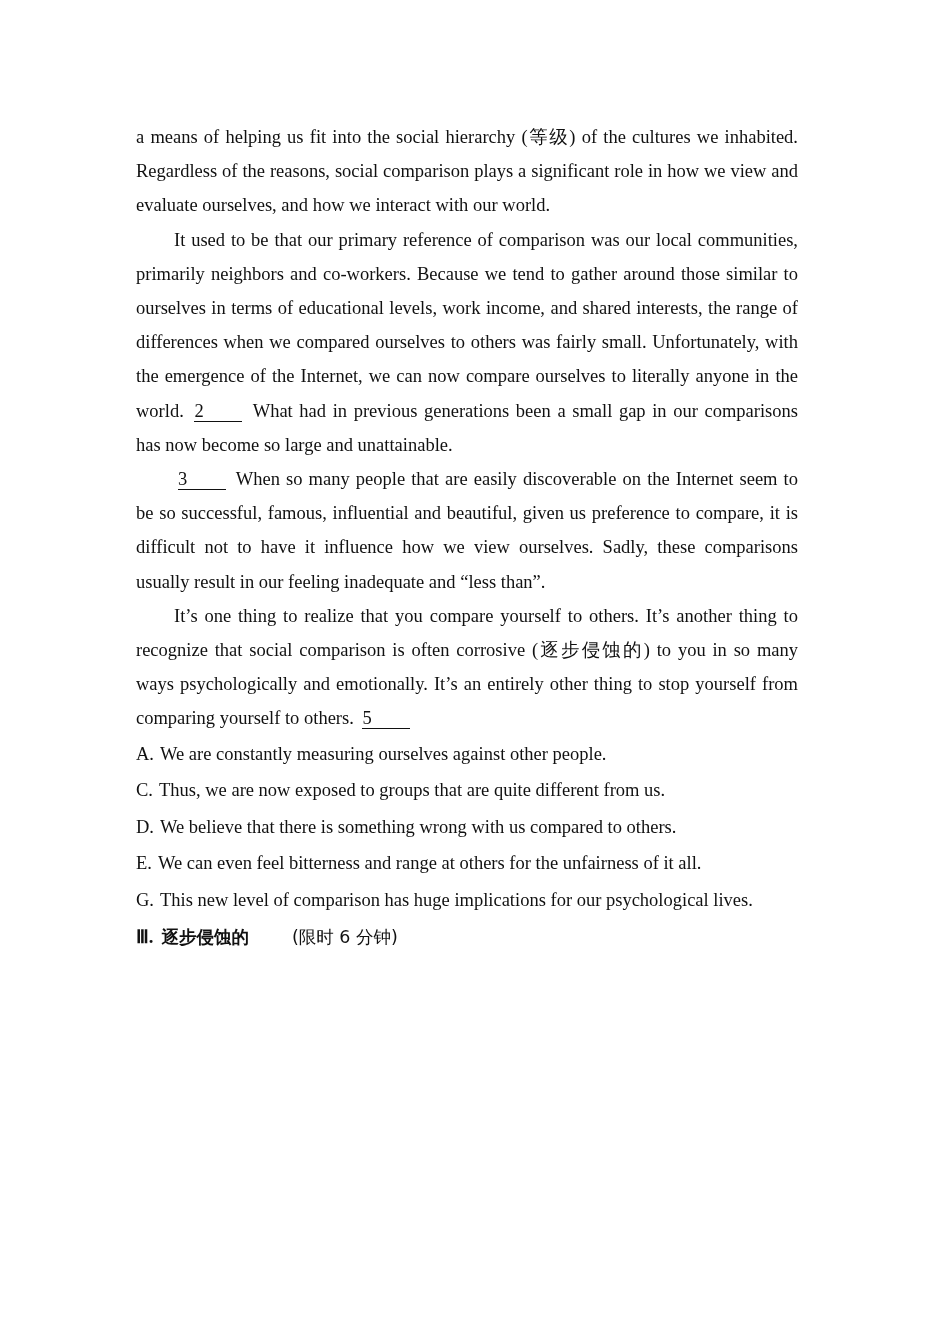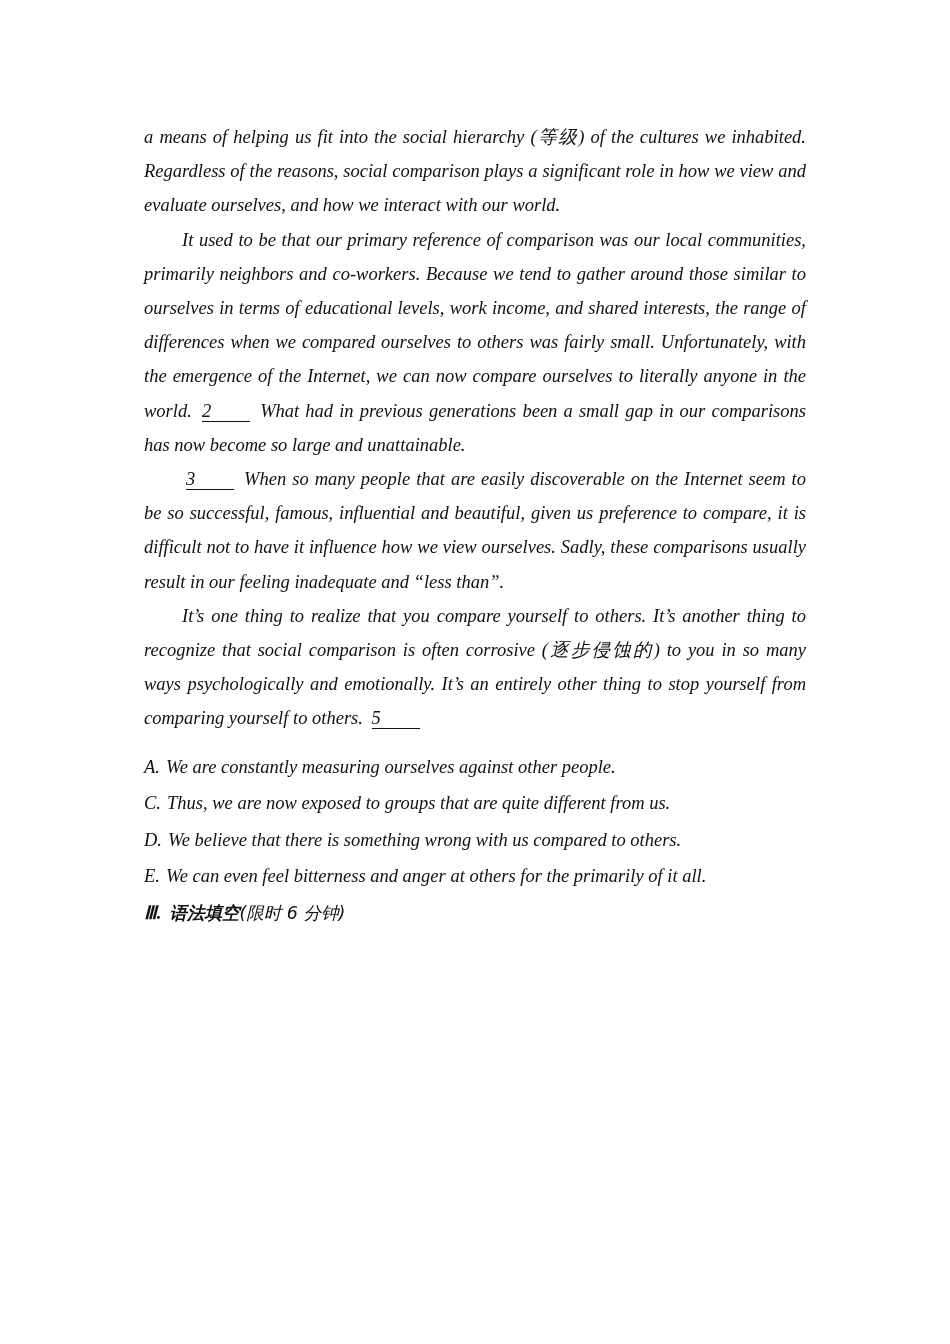--- a/index.html
+++ b/index.html
@@ -1,55 +1,54 @@
 <!DOCTYPE html>
 <html><head>
 <meta charset="utf-8">
 <style>
   html, body { margin: 0; padding: 0; background: #ffffff; }
   body { width: 950px; height: 1344px; position: relative; overflow: hidden; }
   .page {
     position: absolute;
-    left: 144px;
+    left: 136px;
     top: 120px;
     width: 662px;
     font-family: "Liberation Serif", serif;
     font-size: 18.5px;
     color: #111111;
-    font-style: italic;
   }
   .para {
     margin: 0;
     line-height: 34.2px;
     text-align: justify;
     text-align-last: left;
   }
   .indent { text-indent: 38px; }
   .blank {
     display: inline-block;
     border-bottom: 1px solid #111;
     min-width: 48px;
     text-align: center;
     line-height: 20px;
     text-indent: 0;
     margin: 0 4px;
   }
-  .options { margin-top: 13px; }
+  .options { margin-top: 0; }
   .option {
     line-height: 36.6px;
     white-space: nowrap;
   }
   .opt-letter { margin-right: 6px; }
   .section-head {
     line-height: 36px;
     margin-top: 0;
   }
   .section-num { font-weight: bold; margin-right: 8px; }
   .section-title { font-weight: bold; font-family: "DejaVu Sans", sans-serif; font-size: 17.5px; }
-  .section-note { font-family: "DejaVu Sans", sans-serif; font-size: 17.5px; }
+  .section-note { font-family: "DejaVu Sans", sans-serif; font-size: 17.5px; margin-left: 43px; }
 </style>
 </head>
 <body>
 
 <div class="page">
 
   <p class="para">
     <span>a means of helping us fit into the social hierarchy (等级) of the cultures we inhabited. Regardless of the reasons, social comparison plays a significant role in how we view and evaluate ourselves, and how we interact with our world.</span>
   </p>
 
@@ -74,21 +73,24 @@
     <div class="option">
       <span class="opt-letter">A.</span><span>We are constantly measuring ourselves against other people.</span>
     </div>
     <div class="option">
       <span class="opt-letter">C.</span><span>Thus, we are now exposed to groups that are quite different from us.</span>
     </div>
     <div class="option">
       <span class="opt-letter">D.</span><span>We believe that there is something wrong with us compared to others.</span>
     </div>
     <div class="option">
-      <span class="opt-letter">E.</span><span>We can even feel bitterness and anger at others for the primarily of it all.</span>
+      <span class="opt-letter">E.</span><span>We can even feel bitterness and range at others for the unfairness of it all.</span>
+    </div>
+    <div class="option">
+      <span class="opt-letter">G.</span><span>This new level of comparison has huge implications for our psychological lives.</span>
     </div>
   </div>
 
   <div class="section-head">
-    <span class="section-num">Ⅲ.</span><span class="section-title">语法填空</span><span class="section-note">(限时 6 分钟)</span>
+    <span class="section-num">Ⅲ.</span><span class="section-title">逐步侵蚀的</span><span class="section-note">(限时 6 分钟)</span>
   </div>
 
 </div>
 
 </body></html>

